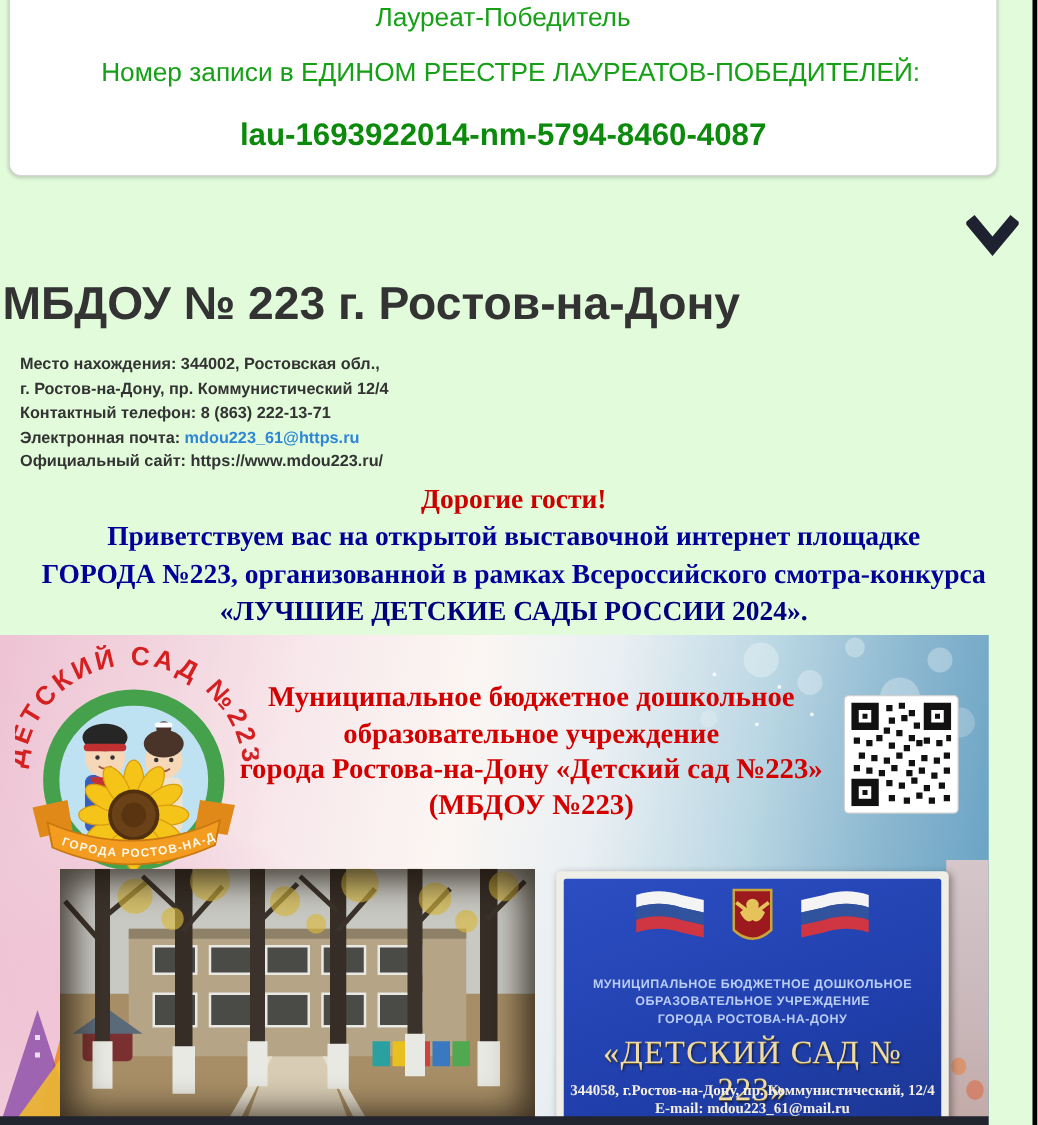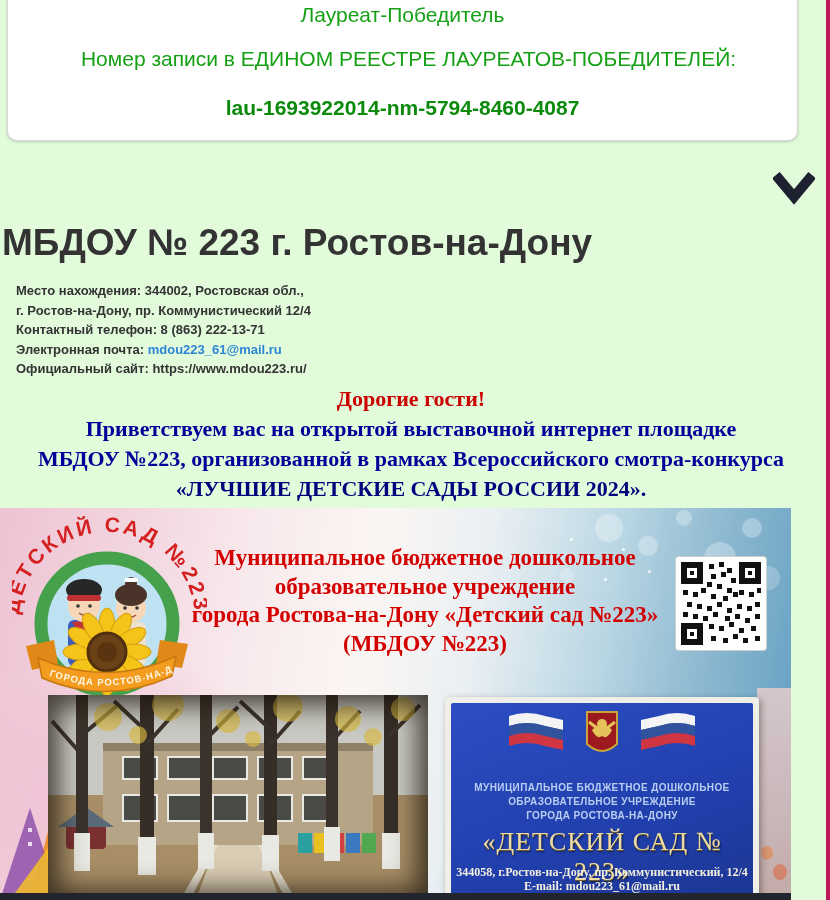--- a/index.html
+++ b/index.html
@@ -1,25 +1,25 @@
 <!DOCTYPE html>
 <html><head>
 <meta charset="utf-8">
 <style>
   html,body{margin:0;padding:0;}
   body{width:830px;height:900px;overflow:hidden;background:#e1fbdb;font-family:"Liberation Sans",sans-serif;position:relative;}
-  #page{position:absolute;inset:0;border-right:4px solid #be185d;overflow:hidden;}
+  #page{position:absolute;inset:0;border-right:4px solid #000000;overflow:hidden;}
 
   
   .award-card{position:absolute;left:7px;top:-34px;width:791px;height:175px;background:#fff;
     border:1px solid #d6d6d6;border-radius:10px;box-shadow:0 1px 3px rgba(0,0,0,.18);
     padding-top:34px;box-sizing:border-box;text-align:center;}
   .award-title{font-size:21px;color:#15a015;line-height:28px;}
   .award-registry{font-size:21px;color:#15a015;line-height:26px;margin-top:17px;margin-left:12px;}
-  .award-id{font-size:21px;color:#0b8a0b;font-weight:bold;line-height:26px;margin-top:23px;}
+  .award-id{font-size:25px;color:#0b8a0b;font-weight:bold;line-height:26px;margin-top:23px;}
 
   
   .scroll-hint{position:absolute;left:773px;top:170px;width:42px;height:40px;cursor:pointer;}
 
   
   .org-title{position:absolute;left:2px;top:222px;font-size:37px;color:#333;font-weight:700;letter-spacing:0;}
   .contacts{position:absolute;left:16px;top:281px;font-size:13px;font-weight:bold;color:#333;line-height:19.5px;}
   .contacts a{color:#2e86d5;text-decoration:none;}
 
   
@@ -83,28 +83,28 @@
     <svg width="42" height="40" viewBox="0 0 42 40">
       <polyline points="6,9 21,27 36,9" fill="none" stroke="#1e2230" stroke-width="10" stroke-linecap="square" stroke-linejoin="miter"></polyline>
     </svg>
   </div>
 
   <h1 class="org-title" style="margin:0">МБДОУ № 223 г. Ростов-на-Дону</h1>
   <div class="contacts">
     <div>Место нахождения: 344002, Ростовская обл.,</div>
     <div>г. Ростов-на-Дону, пр. Коммунистический 12/4</div>
     <div>Контактный телефон: 8 (863) 222-13-71</div>
-    <div><span>Электронная почта: </span><a href="#">mdou223_61@mail.ru</a></div>
+    <div><span>Электронная почта: </span><a href="#">mdou223_61@https.ru</a></div>
     <div><span>Официальный сайт: </span><span>https://www.mdou223.ru/</span></div>
   </div>
 
   <div class="welcome">
     <div class="greet">Дорогие гости!</div>
     <div class="l1">Приветствуем вас на открытой выставочной интернет площадке</div>
-    <div class="l2">МБДОУ №223, организованной в рамках Всероссийского смотра-конкурса</div>
+    <div class="l2">ГОРОДА №223, организованной в рамках Всероссийского смотра-конкурса</div>
     <div class="l3">«ЛУЧШИЕ ДЕТСКИЕ САДЫ РОССИИ 2024».</div>
   </div>
 
   <div class="banner">
     <div class="pinkglow"></div>
 
     <div class="bokeh" style="left:595px;top:6px;width:28px;height:28px"></div>
     <div class="bokeh" style="left:638px;top:28px;width:20px;height:20px"></div>
     <div class="bokeh" style="left:676px;top:2px;width:16px;height:16px"></div>
     <div class="bokeh" style="left:704px;top:34px;width:32px;height:32px"></div>

